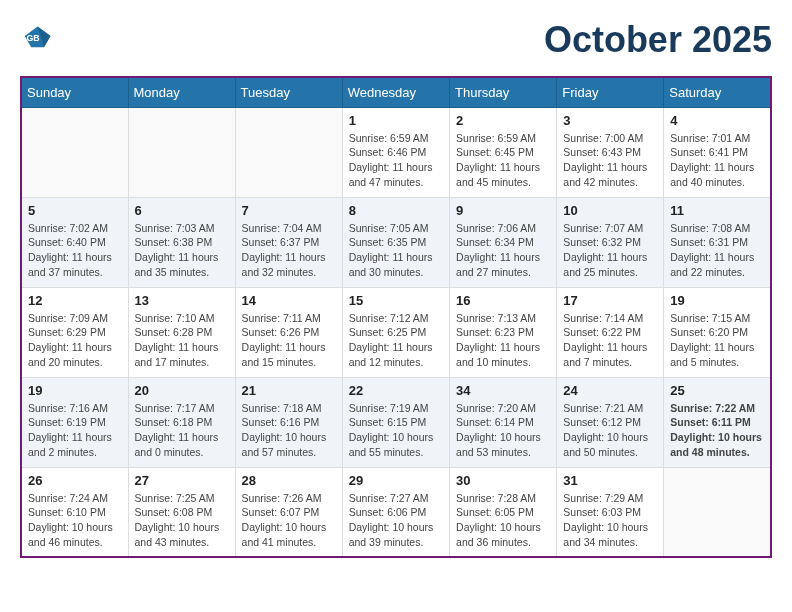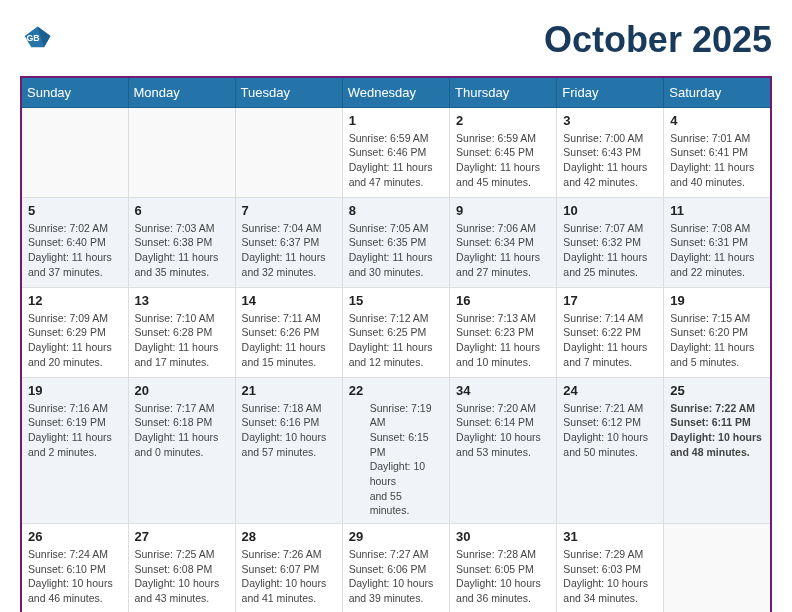--- a/index.html
+++ b/index.html
@@ -268,21 +268,21 @@
         </td>
         <td>
           <span class="day-number">21</span>
           <div class="day-info" style="white-space: pre-line;">Sunrise: 7:18 AM
 Sunset: 6:16 PM
 Daylight: 10 hours
 and 57 minutes.</div>
         </td>
         <td>
           <span class="day-number">22</span>
-          <div class="day-info" style="white-space: pre-line; margin-left: 21px;">Sunrise: 7:19 AM
+          <div class="day-info" style="white-space: pre-line;">Sunrise: 7:19 AM
 Sunset: 6:15 PM
 Daylight: 10 hours
 and 55 minutes.</div>
         </td>
         <td>
           <span class="day-number">34</span>
           <div class="day-info" style="white-space: pre-line;">Sunrise: 7:20 AM
 Sunset: 6:14 PM
 Daylight: 10 hours
 and 53 minutes.</div>

